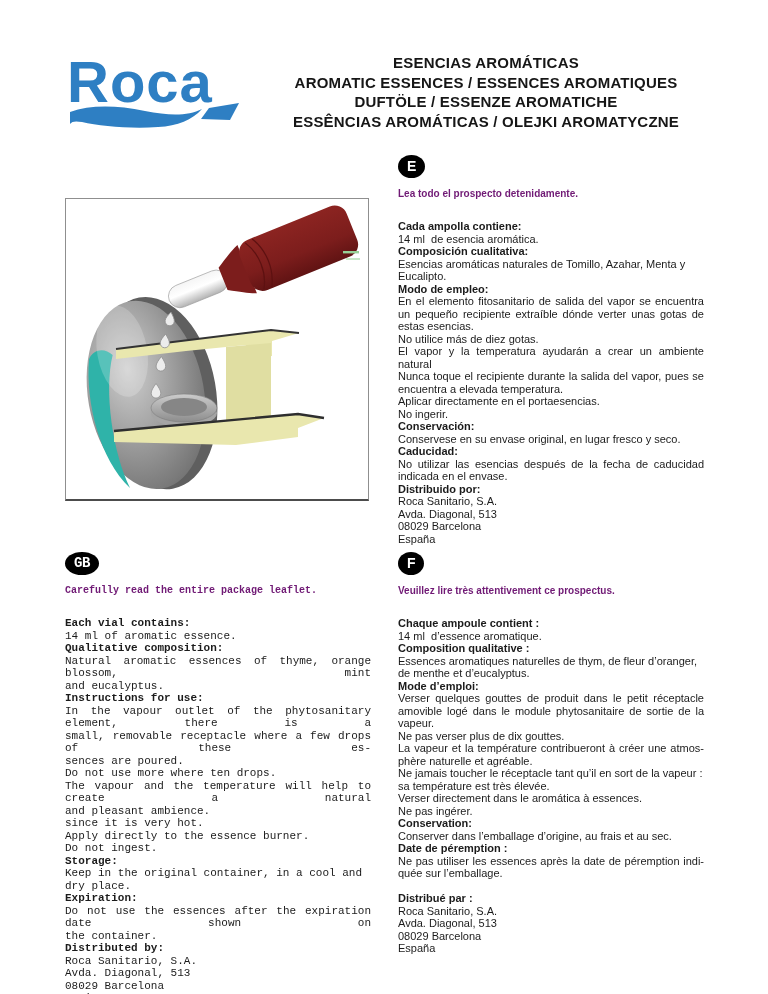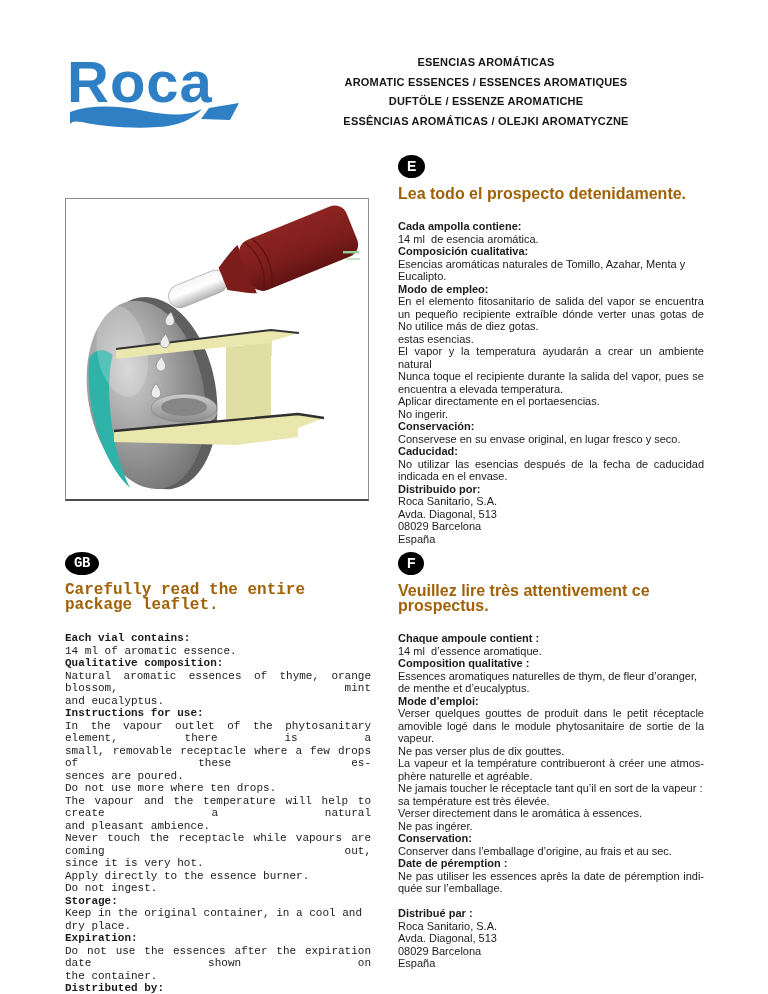--- a/index.html
+++ b/index.html
@@ -3,36 +3,36 @@
 <meta charset="utf-8">
 <style>
   html,body{margin:0;padding:0;background:#ffffff;}
   body{width:768px;height:994px;font-family:"Liberation Sans",sans-serif;}
   .page{position:relative;width:768px;height:994px;background:#ffffff;overflow:hidden;}
 
   .logo{position:absolute;left:62px;top:50px;width:170px;height:80px;padding-left:8px;}
   .logo svg{width:100%;height:100%;}
 
   .title{position:absolute;left:250px;top:53px;width:472px;text-align:center;}
-  .title .line{font-size:11px;line-height:19.5px;font-weight:bold;color:#161616;white-space:nowrap;letter-spacing:0.2px;}
+  .title .line{font-size:15px;line-height:19.5px;font-weight:bold;color:#161616;white-space:nowrap;letter-spacing:0.2px;}
 
   .illu{position:absolute;left:65px;top:198px;width:302px;height:300px;background:#ffffff;
         border:1px solid #8f8f8f;border-bottom:2px solid #4c4c4c;}
   .illu svg{width:302px;height:300px;display:block;}
 
   .section{position:absolute;width:306px;}
   .sec-es{left:398px;top:155px;}
   .sec-gb{left:65px;top:552px;font-family:Liberation Mono, monospace;}
   .sec-fr{left:398px;top:552px;}
 
   .badge{display:inline-block;height:23px;line-height:23px;padding:0 9px;border-radius:50%;
          background:#000;color:#fff;font-weight:bold;font-size:14px;letter-spacing:-0.5px;
          text-align:center;margin-bottom:8px;}
 
-  .sec-heading{font-size:16px;line-height:15px;font-weight:bold;color:#a16207;margin:0 0 19px 0;}
+  .sec-heading{font-size:10px;line-height:15px;font-weight:bold;color:#701a75;margin:0 0 19px 0;}
 
   .line{font-size:11px;line-height:12.5px;min-height:12.5px;color:#1b1b1b;white-space:pre-wrap;}
   .line.b{font-weight:bold;}
   .line.j{text-align:justify;text-align-last:justify;}
   .line.blank{white-space:normal;}
 </style>
 </head>
 <body>
 
 <div class="page">
@@ -128,22 +128,22 @@
     <div class="sec-heading">Lea todo el prospecto detenidamente.</div>
     <div class="sec-body">
         <div class="line b">Cada ampolla contiene:</div>
         <div class="line">14 ml  de esencia aromática.</div>
         <div class="line b">Composición cualitativa:</div>
         <div class="line">Esencias aromáticas naturales de Tomillo, Azahar, Menta y</div>
         <div class="line">Eucalipto.</div>
         <div class="line b">Modo de empleo:</div>
         <div class="line j">En el elemento fitosanitario de salida del vapor se encuentra</div>
         <div class="line j">un pequeño recipiente extraíble dónde verter unas gotas de</div>
+        <div class="line">estas esencias.</div>
         <div class="line">No utilice más de diez gotas.</div>
-        <div class="line">estas esencias.</div>
         <div class="line j">El vapor y la temperatura ayudarán a crear un ambiente natural</div>
         <div class="line j">Nunca toque el recipiente durante la salida del vapor, pues se</div>
         <div class="line">encuentra a elevada temperatura.</div>
         <div class="line">Aplicar directamente en el portaesencias.</div>
         <div class="line">No ingerir.</div>
         <div class="line b">Conservación:</div>
         <div class="line">Conservese en su envase original, en lugar fresco y seco.</div>
         <div class="line b">Caducidad:</div>
         <div class="line j">No utilizar las esencias después de la fecha de caducidad</div>
         <div class="line">indicada en el envase.</div>
@@ -164,21 +164,20 @@
         <div class="line b">Qualitative composition:</div>
         <div class="line j">Natural aromatic essences of thyme, orange blossom, mint</div>
         <div class="line">and eucalyptus.</div>
         <div class="line b">Instructions for use:</div>
         <div class="line j">In the vapour outlet of the phytosanitary element, there is a</div>
         <div class="line j">small, removable receptacle where a few drops of these es-</div>
         <div class="line">sences are poured.</div>
         <div class="line">Do not use more where ten drops.</div>
         <div class="line j">The vapour and the temperature will help to create a natural</div>
         <div class="line">and pleasant ambience.</div>
-        <div class="line j">Never touch the receptacle while vapours are coming out,</div>
         <div class="line">since it is very hot.</div>
         <div class="line">Apply directly to the essence burner.</div>
         <div class="line">Do not ingest.</div>
         <div class="line b">Storage:</div>
         <div class="line">Keep in the original container, in a cool and dry place.</div>
         <div class="line b">Expiration:</div>
         <div class="line j">Do not use the essences after the expiration date shown on</div>
         <div class="line">the container.</div>
         <div class="line b">Distributed by:</div>
         <div class="line">Roca Sanitario, S.A.</div>

